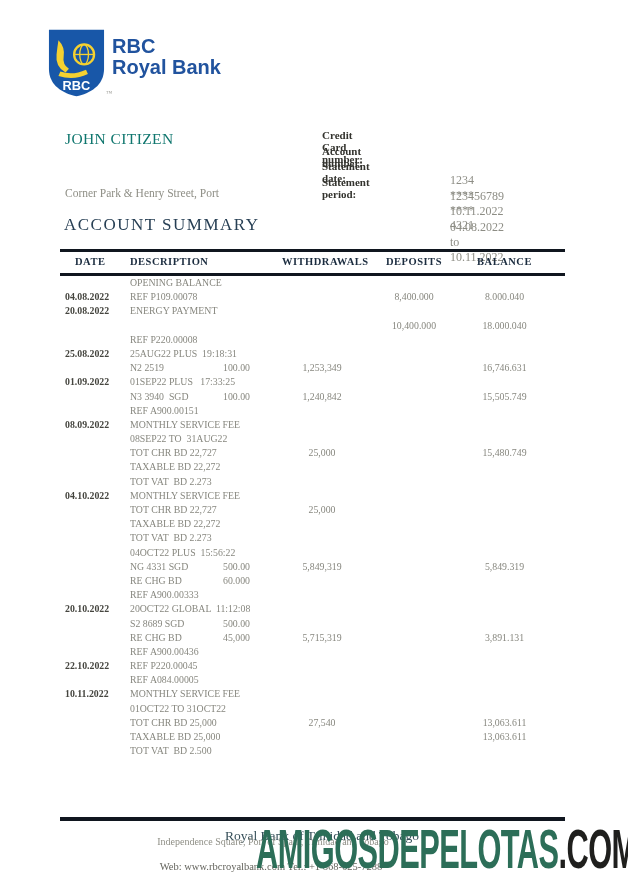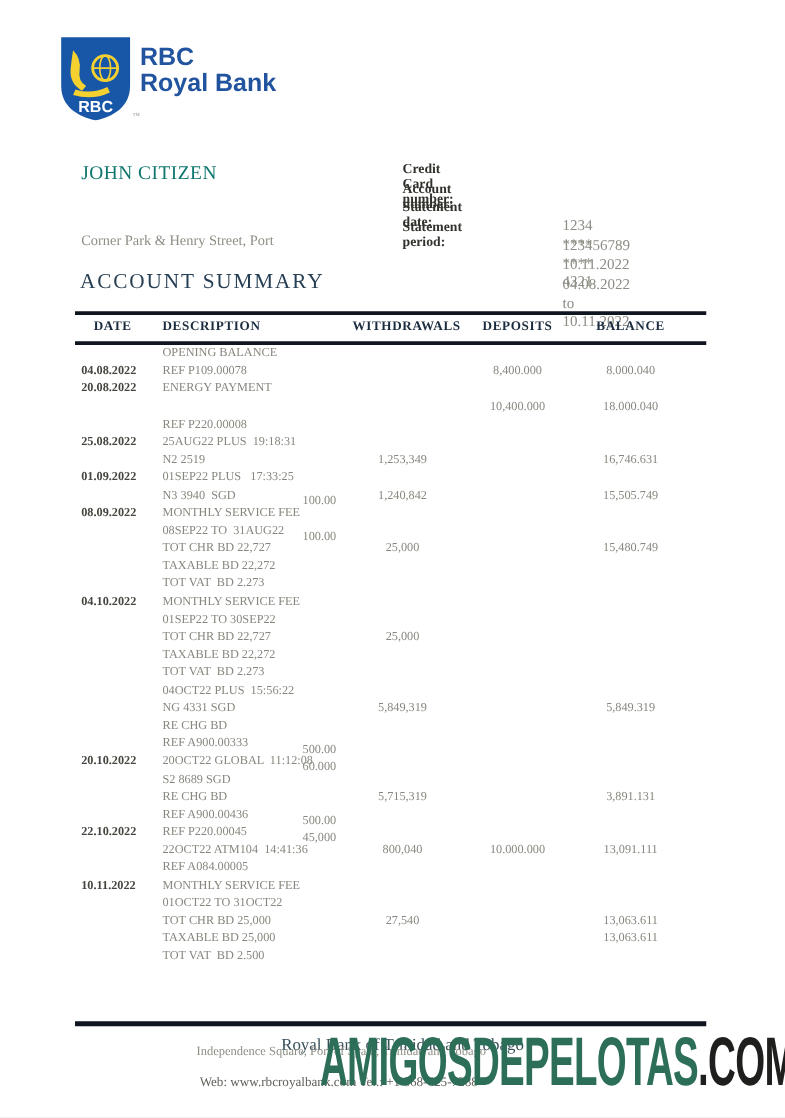--- a/index.html
+++ b/index.html
@@ -35,21 +35,21 @@
   .h-desc{left:70px;}
   .h-wd{left:222px;width:80px;text-align:center;}
   .h-dep{left:314px;width:80px;text-align:center;}
   .h-bal{left:392px;width:105px;text-align:center;}
   .t-body{position:absolute;left:60px;top:277px;width:505px;}
   .t-line{position:relative;height:14.2px;font-size:9.8px;}
   .t-line span{position:absolute;top:0;}
   .c-date{left:5px;width:60px;font-weight:bold;color:#45453f;}
   .c-desc{left:70px;width:186px;}
   .desc-text{left:0;white-space:pre;}
-  .desc-amt{right:47px;white-space:pre;margin-top:33px;}
+  .desc-amt{right:66px;white-space:pre;}
   .c-wd{left:222px;width:80px;text-align:center;}
   .c-dep{left:314px;width:80px;text-align:center;}
   .c-bal{left:392px;width:105px;text-align:center;}
   
   .foot-bank{position:absolute;left:322px;top:828px;transform:translateX(-50%);
     font-size:13.5px;color:#37505a;white-space:nowrap;z-index:1;text-align:center;}
   .foot-addr{position:absolute;left:273px;top:836px;transform:translateX(-50%);
     font-size:10px;color:#8f8f86;white-space:nowrap;z-index:1;}
   .foot-web{position:absolute;left:271px;top:861px;transform:translateX(-50%);
     font-size:10.5px;color:#63635c;white-space:nowrap;z-index:1;}
@@ -167,20 +167,25 @@
       </div>
       <div class="t-line">
         <span class="c-desc">
           <span class="desc-text">N3 3940  SGD</span>
           <span class="desc-amt">100.00</span>
         </span>
         <span class="c-wd">1,240,842</span>
         <span class="c-bal">15,505.749</span>
       </div>
       <div class="t-line">
+        <span class="c-desc">
+          <span class="desc-text">REF A900.00151</span>
+        </span>
+      </div>
+      <div class="t-line">
         <span class="c-date">08.09.2022</span>
         <span class="c-desc">
           <span class="desc-text">MONTHLY SERVICE FEE</span>
         </span>
       </div>
       <div class="t-line">
         <span class="c-desc">
           <span class="desc-text">08SEP22 TO  31AUG22</span>
         </span>
       </div>
@@ -202,25 +207,20 @@
         </span>
       </div>
       <div class="t-line">
         <span class="c-date">04.10.2022</span>
         <span class="c-desc">
           <span class="desc-text">MONTHLY SERVICE FEE</span>
         </span>
       </div>
       <div class="t-line">
         <span class="c-desc">
-          <span class="desc-text">01SEP22 TO 30SEP22</span>
-        </span>
-      </div>
-      <div class="t-line">
-        <span class="c-desc">
           <span class="desc-text">TOT CHR BD 22,727</span>
         </span>
         <span class="c-wd">25,000</span>
       </div>
       <div class="t-line">
         <span class="c-desc">
           <span class="desc-text">TAXABLE BD 22,272</span>
         </span>
       </div>
       <div class="t-line">
@@ -275,28 +275,20 @@
       <div class="t-line">
         <span class="c-desc">
           <span class="desc-text">REF A900.00436</span>
         </span>
       </div>
       <div class="t-line">
         <span class="c-date">22.10.2022</span>
         <span class="c-desc">
           <span class="desc-text">REF P220.00045</span>
         </span>
-      </div>
-      <div class="t-line">
-        <span class="c-desc">
-          <span class="desc-text">22OCT22 ATM104  14:41:36</span>
-        </span>
-        <span class="c-wd">800,040</span>
-        <span class="c-dep">10.000.000</span>
-        <span class="c-bal">13,091.111</span>
       </div>
       <div class="t-line">
         <span class="c-desc">
           <span class="desc-text">REF A084.00005</span>
         </span>
       </div>
       <div class="t-line">
         <span class="c-date">10.11.2022</span>
         <span class="c-desc">
           <span class="desc-text">MONTHLY SERVICE FEE</span>

